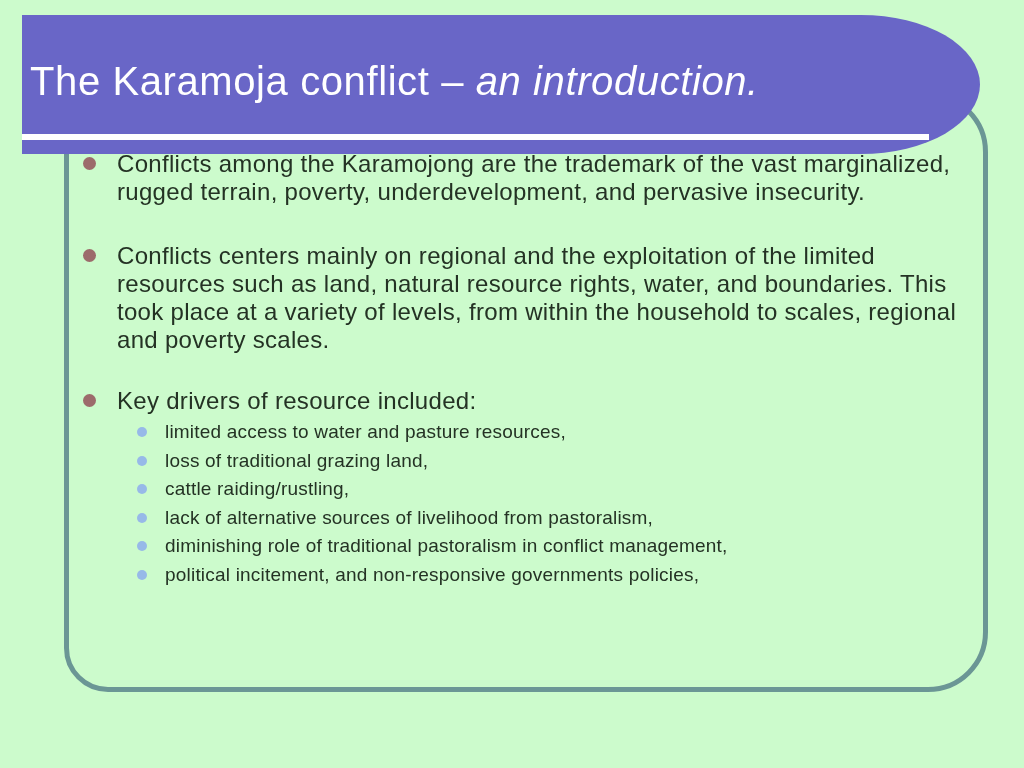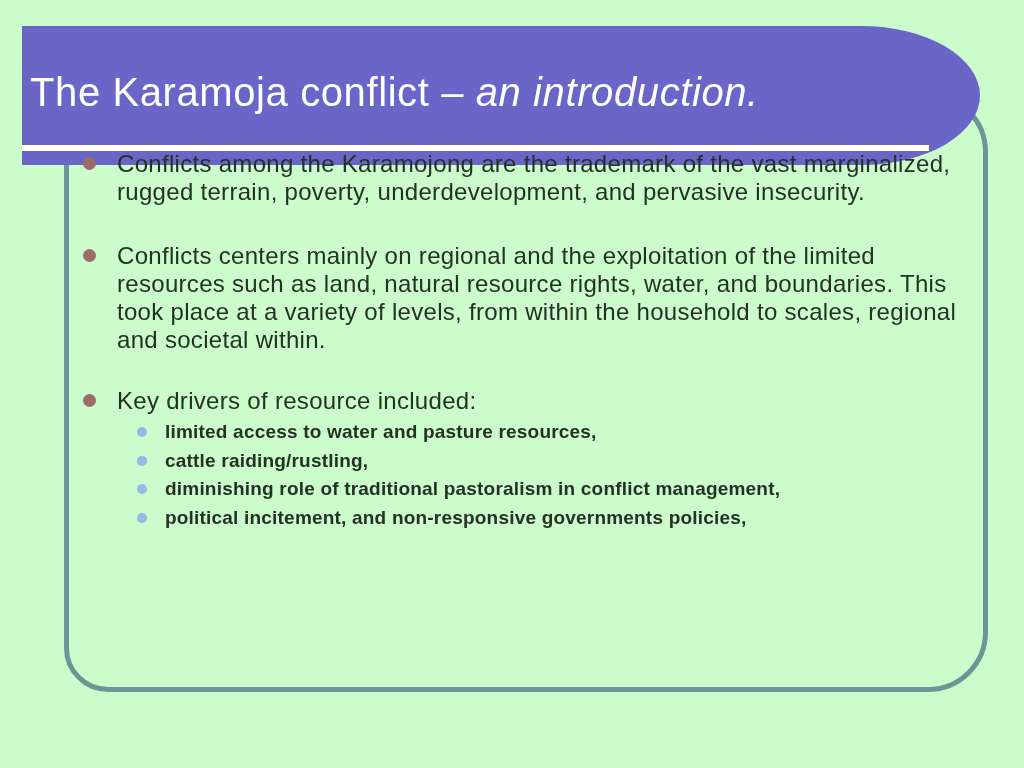--- a/index.html
+++ b/index.html
@@ -34,21 +34,21 @@
     height: 600px;
     border: 5px solid var(--box-border);
     border-radius: 44px 60px 60px 44px;
     background: transparent;
     z-index: 1;
   }
   
   .banner {
     position: absolute;
     left: 22px;
-    top: 26px;
+    top: 15px;
     width: 958px;
     height: 139px;
     background: var(--banner);
     border-radius: 0 120px 120px 0 / 0 70px 70px 0;
     z-index: 2;
   }
   .banner .title {
     position: absolute;
     left: 8px;
     top: 42px;
@@ -92,21 +92,20 @@
     width: 13px;
     height: 13px;
     border-radius: 50%;
     background: var(--bullet-dot);
   }
   .l2 {
     padding-left: 101px;
     font-size: 19px;
     line-height: 28.6px;
     letter-spacing: 0.2px;
-    font-weight: bold;
   }
   .l2 > .dot {
     position: absolute;
     left: 73px;
     top: 9px;
     width: 10px;
     height: 10px;
     border-radius: 50%;
     background: var(--sub-bullet-dot);
   }
@@ -136,41 +135,46 @@
         <div>rugged terrain, poverty, underdevelopment, and pervasive insecurity.</div>
       </div>
     </div>
 
     <div class="li l1 mt-b2">
       <span class="dot"></span>
       <div class="lines">
         <div>Conflicts centers mainly on regional and the exploitation of the limited</div>
         <div>resources such as land, natural resource rights, water, and boundaries. This</div>
         <div>took place at a variety of levels, from within the household to scales, regional</div>
-        <div>and societal within.</div>
+        <div>and poverty scales.</div>
       </div>
     </div>
 
     <div class="li l1 mt-b3">
       <span class="dot"></span>
       <div class="lines">
         <div>Key drivers of resource included:</div>
       </div>
     </div>
 
     <div class="li l2 mt-sub">
       <span class="dot"></span>
       <div class="lines">limited access to water and pasture resources,</div>
     </div>
     <div class="li l2">
       <span class="dot"></span>
+      <div class="lines">loss of traditional grazing land,</div>
     </div>
     <div class="li l2">
       <span class="dot"></span>
       <div class="lines">cattle raiding/rustling,</div>
+    </div>
+    <div class="li l2">
+      <span class="dot"></span>
+      <div class="lines">lack of alternative sources of livelihood from pastoralism,</div>
     </div>
     <div class="li l2">
       <span class="dot"></span>
       <div class="lines">diminishing role of traditional pastoralism in conflict management,</div>
     </div>
     <div class="li l2">
       <span class="dot"></span>
       <div class="lines">political incitement, and non-responsive governments policies,</div>
     </div>
 

